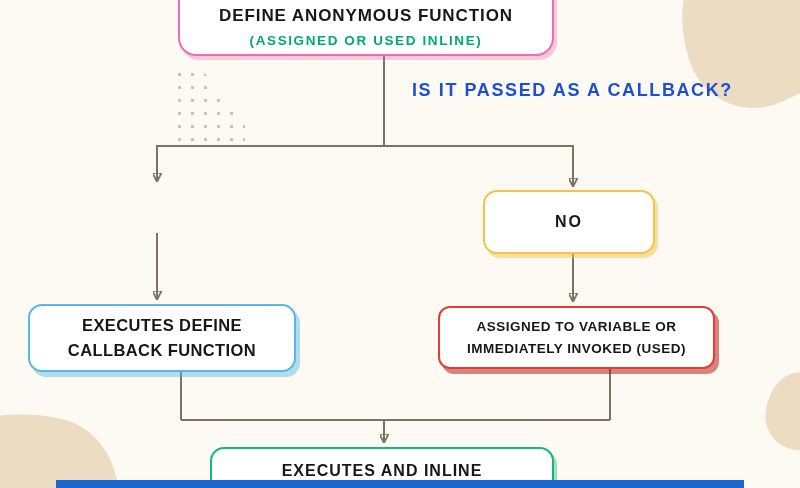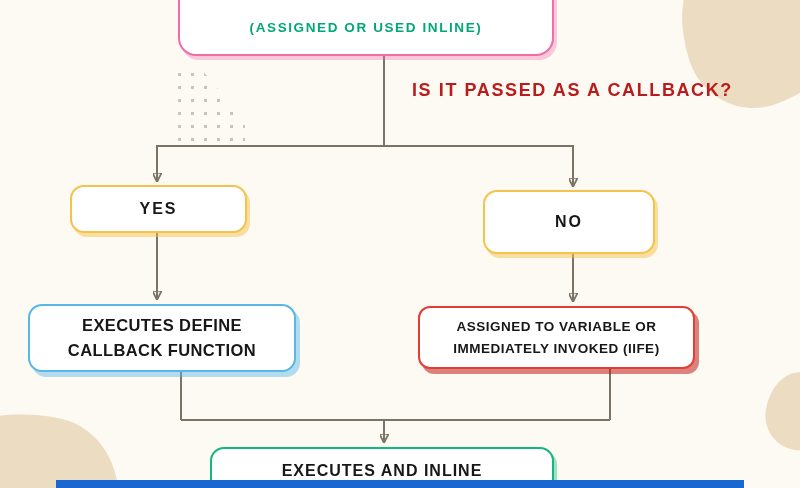--- a/index.html
+++ b/index.html
@@ -91,21 +91,21 @@
     gap:7px;
   }
   .node-title .t1{ font-size:17px; letter-spacing:.9px; }
   .node-title .t2{ font-size:13.5px; letter-spacing:1.6px; color:#00a878; }
 
   .question-text{
     position:absolute;
     left:412px; top:80px;
     font-size:18px; font-weight:700;
     letter-spacing:1.6px;
-    color:#b91c1c;
+    color:#1d4ed8;
     z-index:2;
     white-space:nowrap;
   }
 
   .node-yes{
     left:70px; top:185px;
     width:177px; height:48px;
     border-color:#f5c24b;
     box-shadow:3px 4px 0 rgba(245,194,75,.5);
     font-size:16px; letter-spacing:2px;
@@ -119,21 +119,21 @@
   }
 
   .node-inside{
     left:28px; top:304px;
     width:268px; height:68px;
     border-color:#58b6e8;
     box-shadow:4px 5px 0 rgba(88,182,232,.45);
     font-size:16.5px; letter-spacing:.4px; line-height:1.5;
   }
   .node-assigned{
-    left:418px; top:306px;
+    left:438px; top:306px;
     width:277px; height:63px;
     border-color:#e33d36;
     border-radius:12px;
     box-shadow:4px 5px 0 rgba(190,32,28,.55);
     font-size:13.5px; letter-spacing:.5px; line-height:1.6;
   }
 
   .node-final{
     left:210px; top:447px;
     width:344px; height:70px;
@@ -167,40 +167,38 @@
     <path d="M573 145 V186" marker-end="url(#arrow)"></path>
     <path d="M157 233 V299" marker-end="url(#arrow)"></path>
     <path d="M573 238 V301" marker-end="url(#arrow)"></path>
     <path d="M181 372 V420"></path>
     <path d="M610 369 V420"></path>
     <path d="M181 420 H610"></path>
     <path d="M384 420 V442" marker-end="url(#arrow)"></path>
   </svg>
 
   <div class="node node-title">
+    <span class="t1">DEFINE ANONYMOUS FUNCTION</span>
     <span class="t2">(ASSIGNED OR USED INLINE)</span>
   </div>
 
   <div class="question-text">IS IT PASSED AS A CALLBACK?</div>
 
-  <div class="node node-yes">
-    <span>YES</span>
-  </div>
 
   <div class="node node-no">
     <span>NO</span>
   </div>
 
   <div class="node node-inside">
     <span>EXECUTES DEFINE</span>
     <span>CALLBACK FUNCTION</span>
   </div>
 
   <div class="node node-assigned">
     <span>ASSIGNED TO VARIABLE OR</span>
-    <span>IMMEDIATELY INVOKED (IIFE)</span>
+    <span>IMMEDIATELY INVOKED (USED)</span>
   </div>
 
   <div class="node node-final">
     <span>EXECUTES AND INLINE</span>
   </div>
 
 </div>
 
 </body></html>

